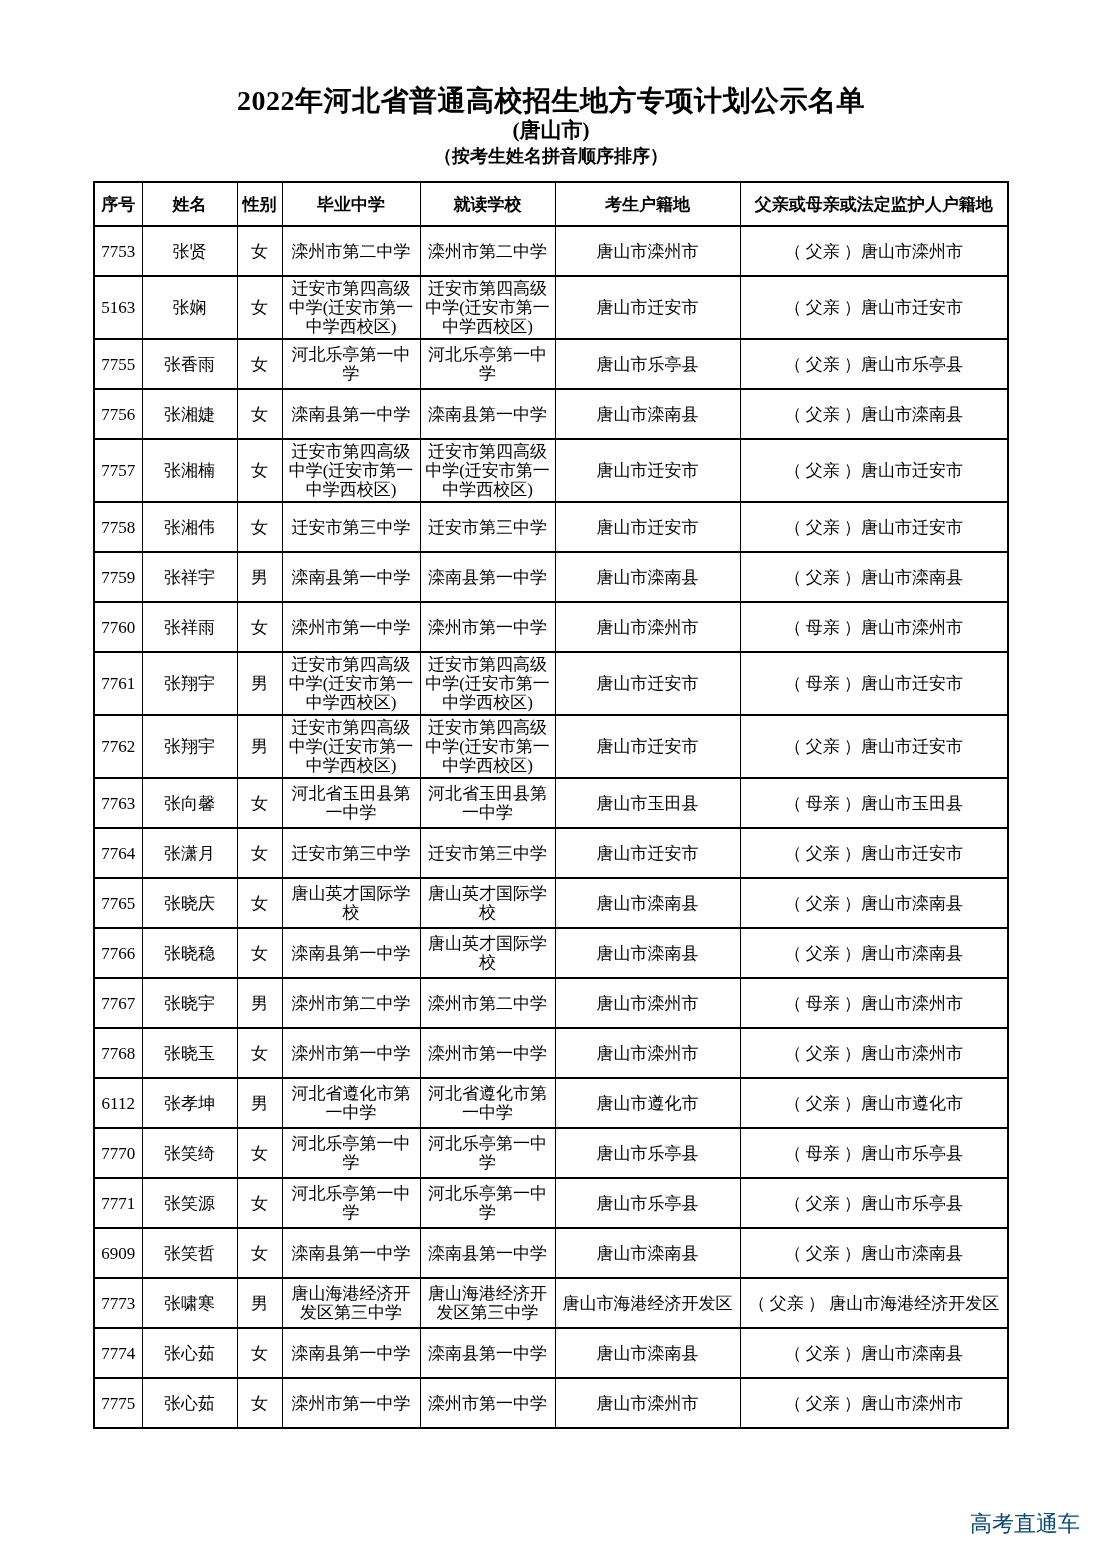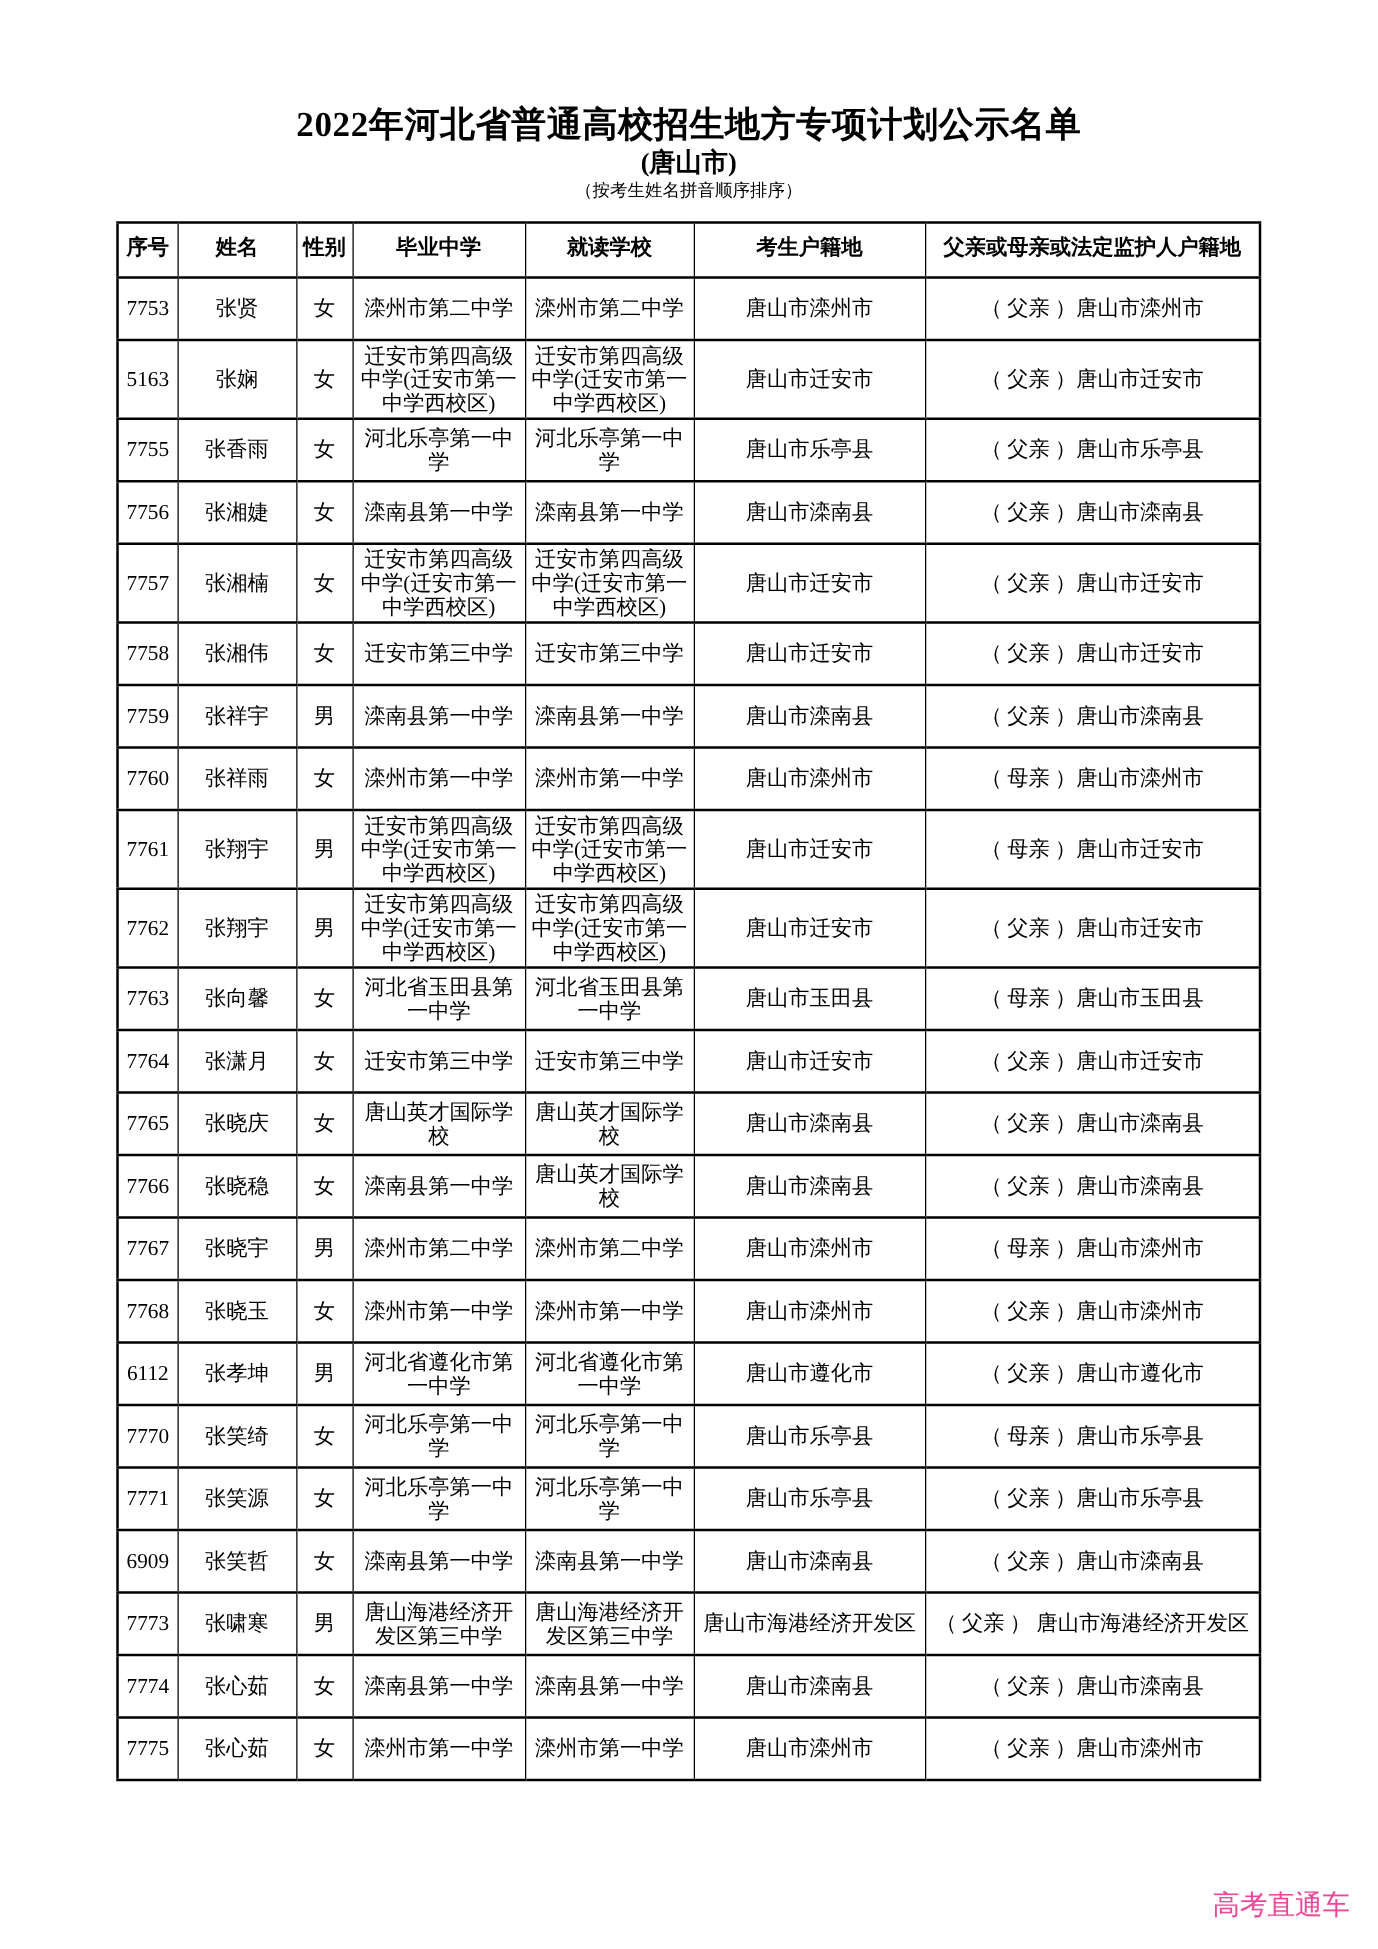--- a/index.html
+++ b/index.html
@@ -29,22 +29,22 @@
     letter-spacing: 0.5px;
   }
   .title-city {
     margin: 0;
     font-size: 21px;
     font-weight: bold;
     line-height: 1.2;
   }
   .title-note {
     margin: 3px 0 0 0;
-    font-size: 14px;
-    font-weight: normal;
+    font-size: 18px;
+    font-weight: bold;
     line-height: 1.2;
   }
   table.roster {
     width: 914px;
     margin: 14px auto 0 auto;
     border-collapse: collapse;
     table-layout: fixed;
     border: 2px solid #000000;
   }
   table.roster th,
@@ -53,29 +53,29 @@
     border-right: 1px solid #000000;
     border-top: 2px solid #000000;
     border-bottom: 2px solid #000000;
     text-align: center;
     vertical-align: middle;
     padding: 2px 2px;
     font-size: 17px;
     line-height: 19px;
     overflow: hidden;
   }
-  table.roster thead tr { height: 44px; font-family: Liberation Mono, monospace; }
+  table.roster thead tr { height: 44px; }
   table.roster tbody tr { height: 50px; }
   table.roster th { font-weight: bold; }
   .watermark {
     position: absolute;
     right: 22px;
     bottom: 20px;
     font-size: 22px;
-    color: #ec4899;
+    color: #0c4a6e;
     text-shadow: 0 1px 0 #efefef;
     font-family: Liberation Sans, sans-serif;
     margin-left: 48px;
   }
 </style>
 </head>
 <body>
 
 <div class="page">
 

